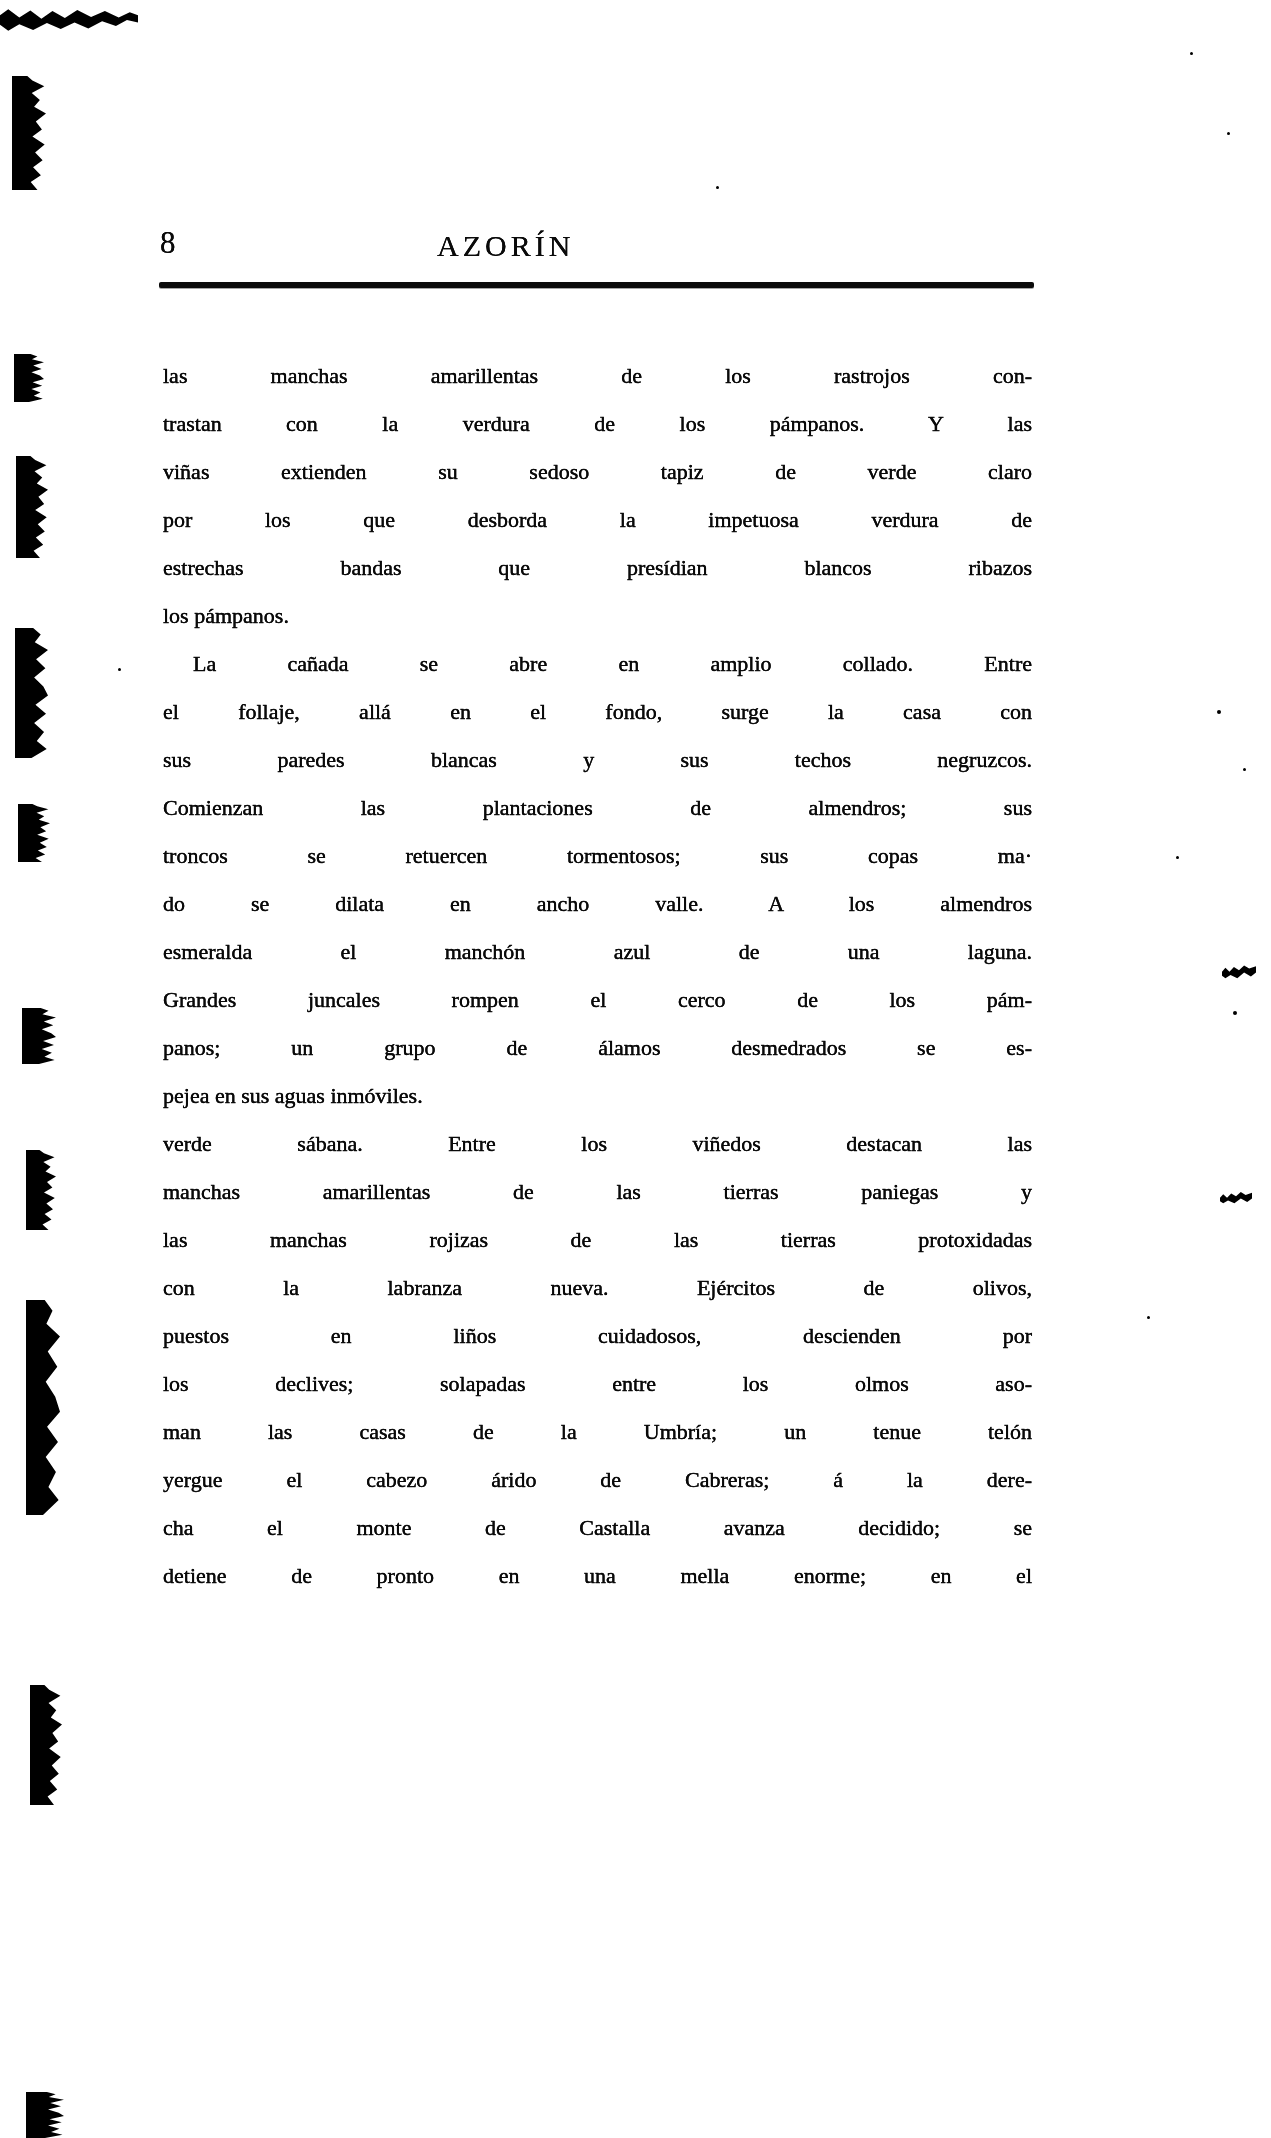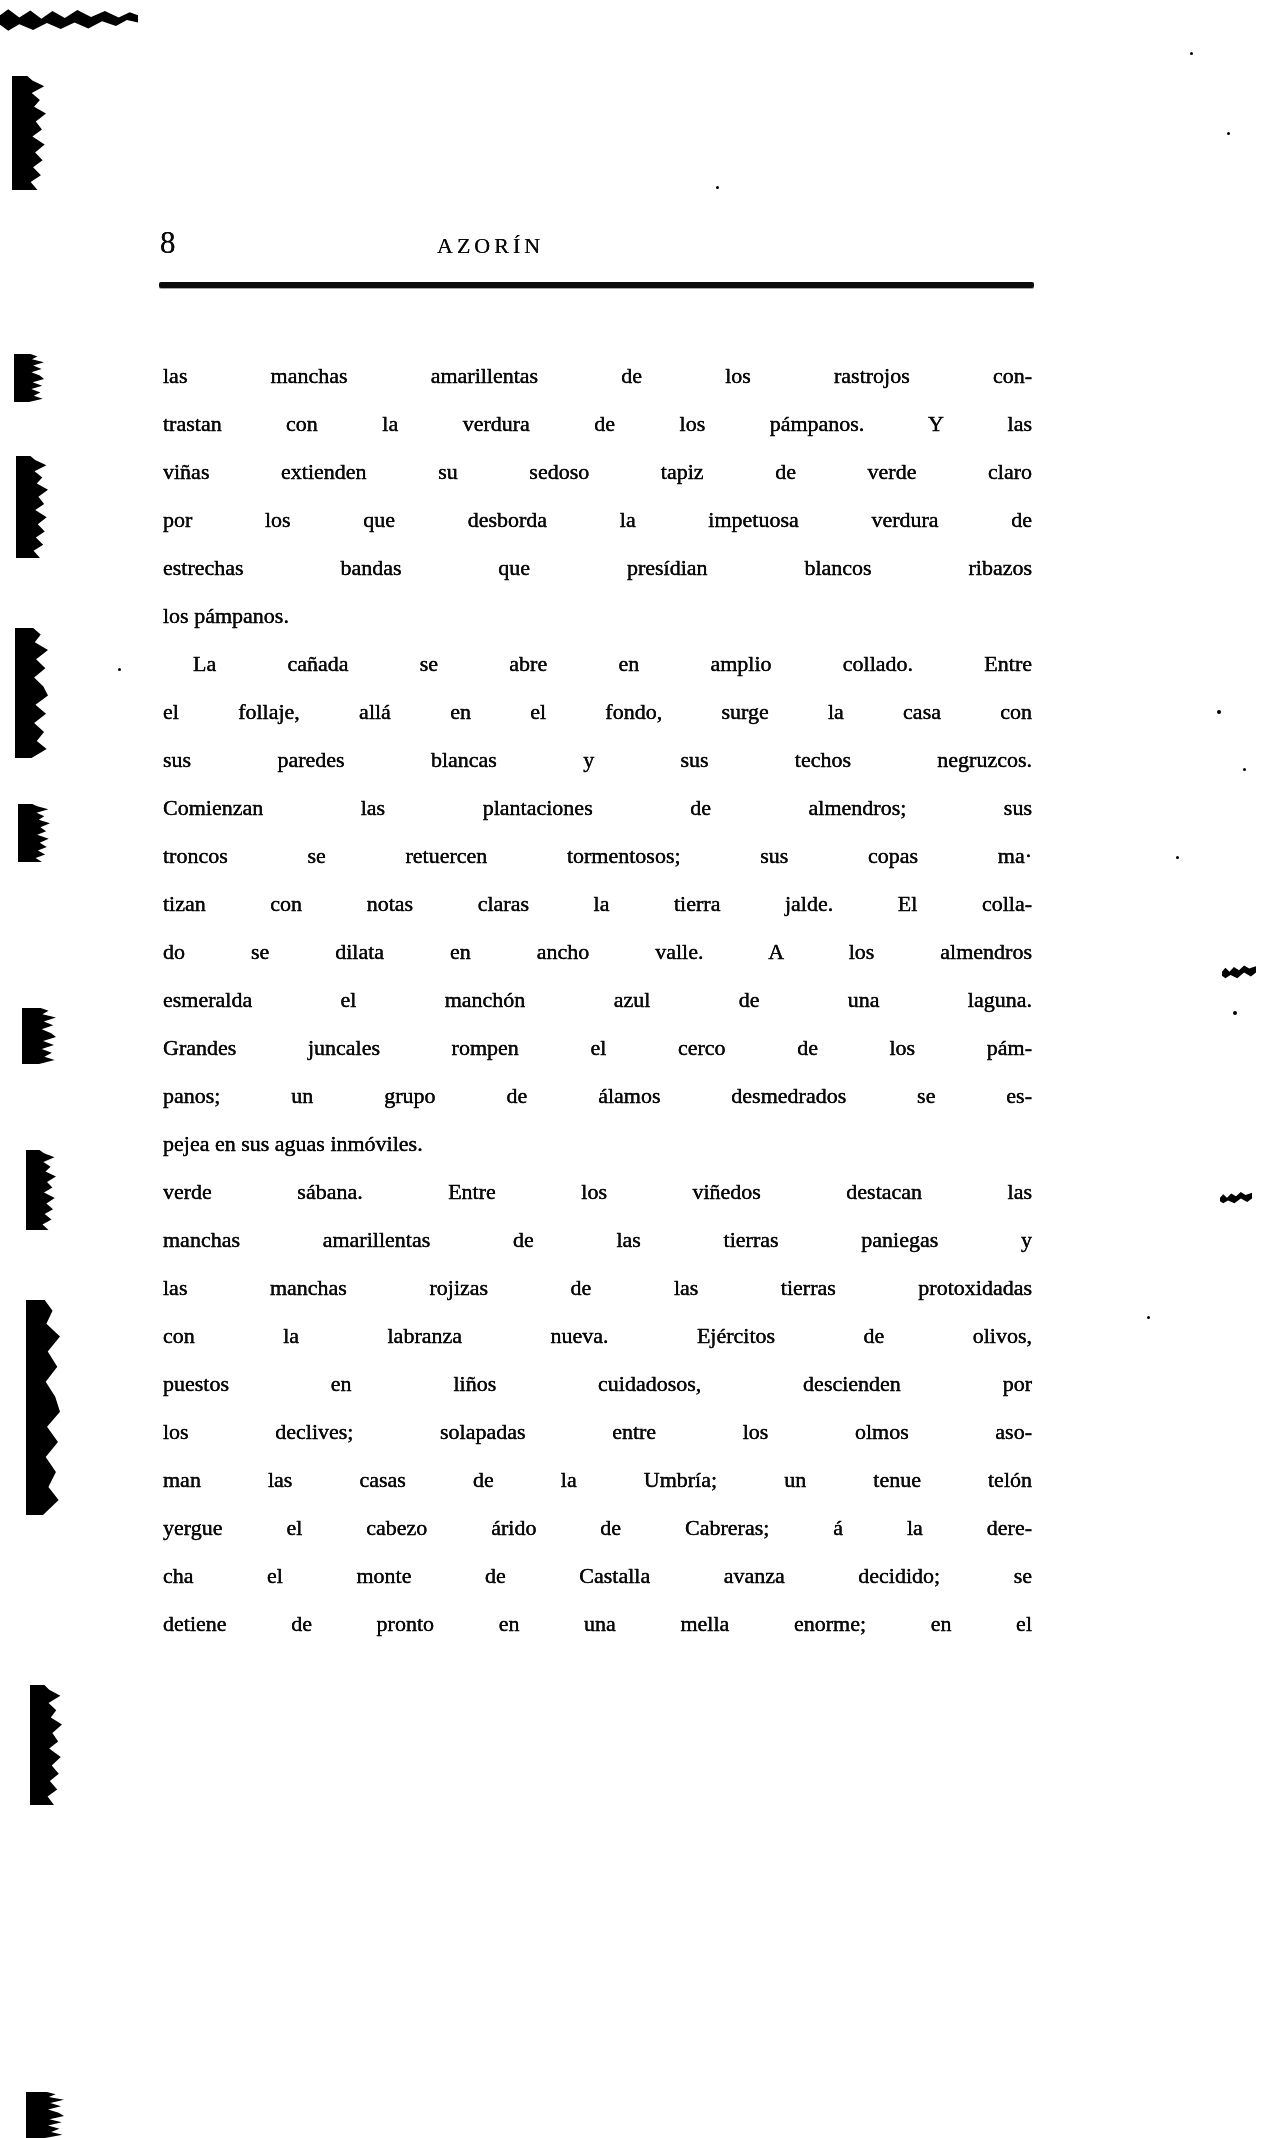--- a/index.html
+++ b/index.html
@@ -13,21 +13,21 @@
   }
   .page{position:absolute;inset:0;}
   
   .page-number{
     position:absolute;left:160px;top:226px;
     font-size:31px;line-height:34px;
     text-shadow:0 0 .5px #000;
   }
   .running-title{
     position:absolute;left:437px;top:231px;
-    font-size:22px;line-height:30px;
+    font-size:30px;line-height:30px;
     letter-spacing:4px;
     text-shadow:0 0 .5px #000;
   }
   .header-rule{
     position:absolute;left:159px;top:282px;
     width:875px;height:6px;background:#0b0b0b;
     border-radius:2px;
     box-shadow:0 1px 0 rgba(0,0,0,.35);
   }
   
@@ -71,21 +71,20 @@
         <div class="text-line">por los que desborda la impetuosa verdura de</div>
         <div class="text-line">estrechas bandas que presídian blancos ribazos</div>
         <div class="text-line no-justify">los pámpanos.</div>
       </div>
       <div class="paragraph">
         <div class="text-line indent">La cañada se abre en amplio collado. Entre</div>
         <div class="text-line">el follaje, allá en el fondo, surge la casa con</div>
         <div class="text-line">sus paredes blancas y sus techos negruzcos.</div>
         <div class="text-line">Comienzan las plantaciones de almendros; sus</div>
         <div class="text-line">troncos se retuercen tormentosos; sus copas ma·</div>
-        <div class="text-line">tizan con notas claras la tierra jalde. El colla-</div>
         <div class="text-line">do se dilata en ancho valle. A los almendros</div>
         <div class="text-line">esmeralda el manchón azul de una laguna.</div>
         <div class="text-line">Grandes juncales rompen el cerco de los pám-</div>
         <div class="text-line">panos; un grupo de álamos desmedrados se es-</div>
         <div class="text-line no-justify">pejea en sus aguas inmóviles.</div>
       </div>
       <div class="paragraph">
         <div class="text-line">verde sábana. Entre los viñedos destacan las</div>
         <div class="text-line">manchas amarillentas de las tierras paniegas y</div>
         <div class="text-line">las manchas rojizas de las tierras protoxidadas</div>

